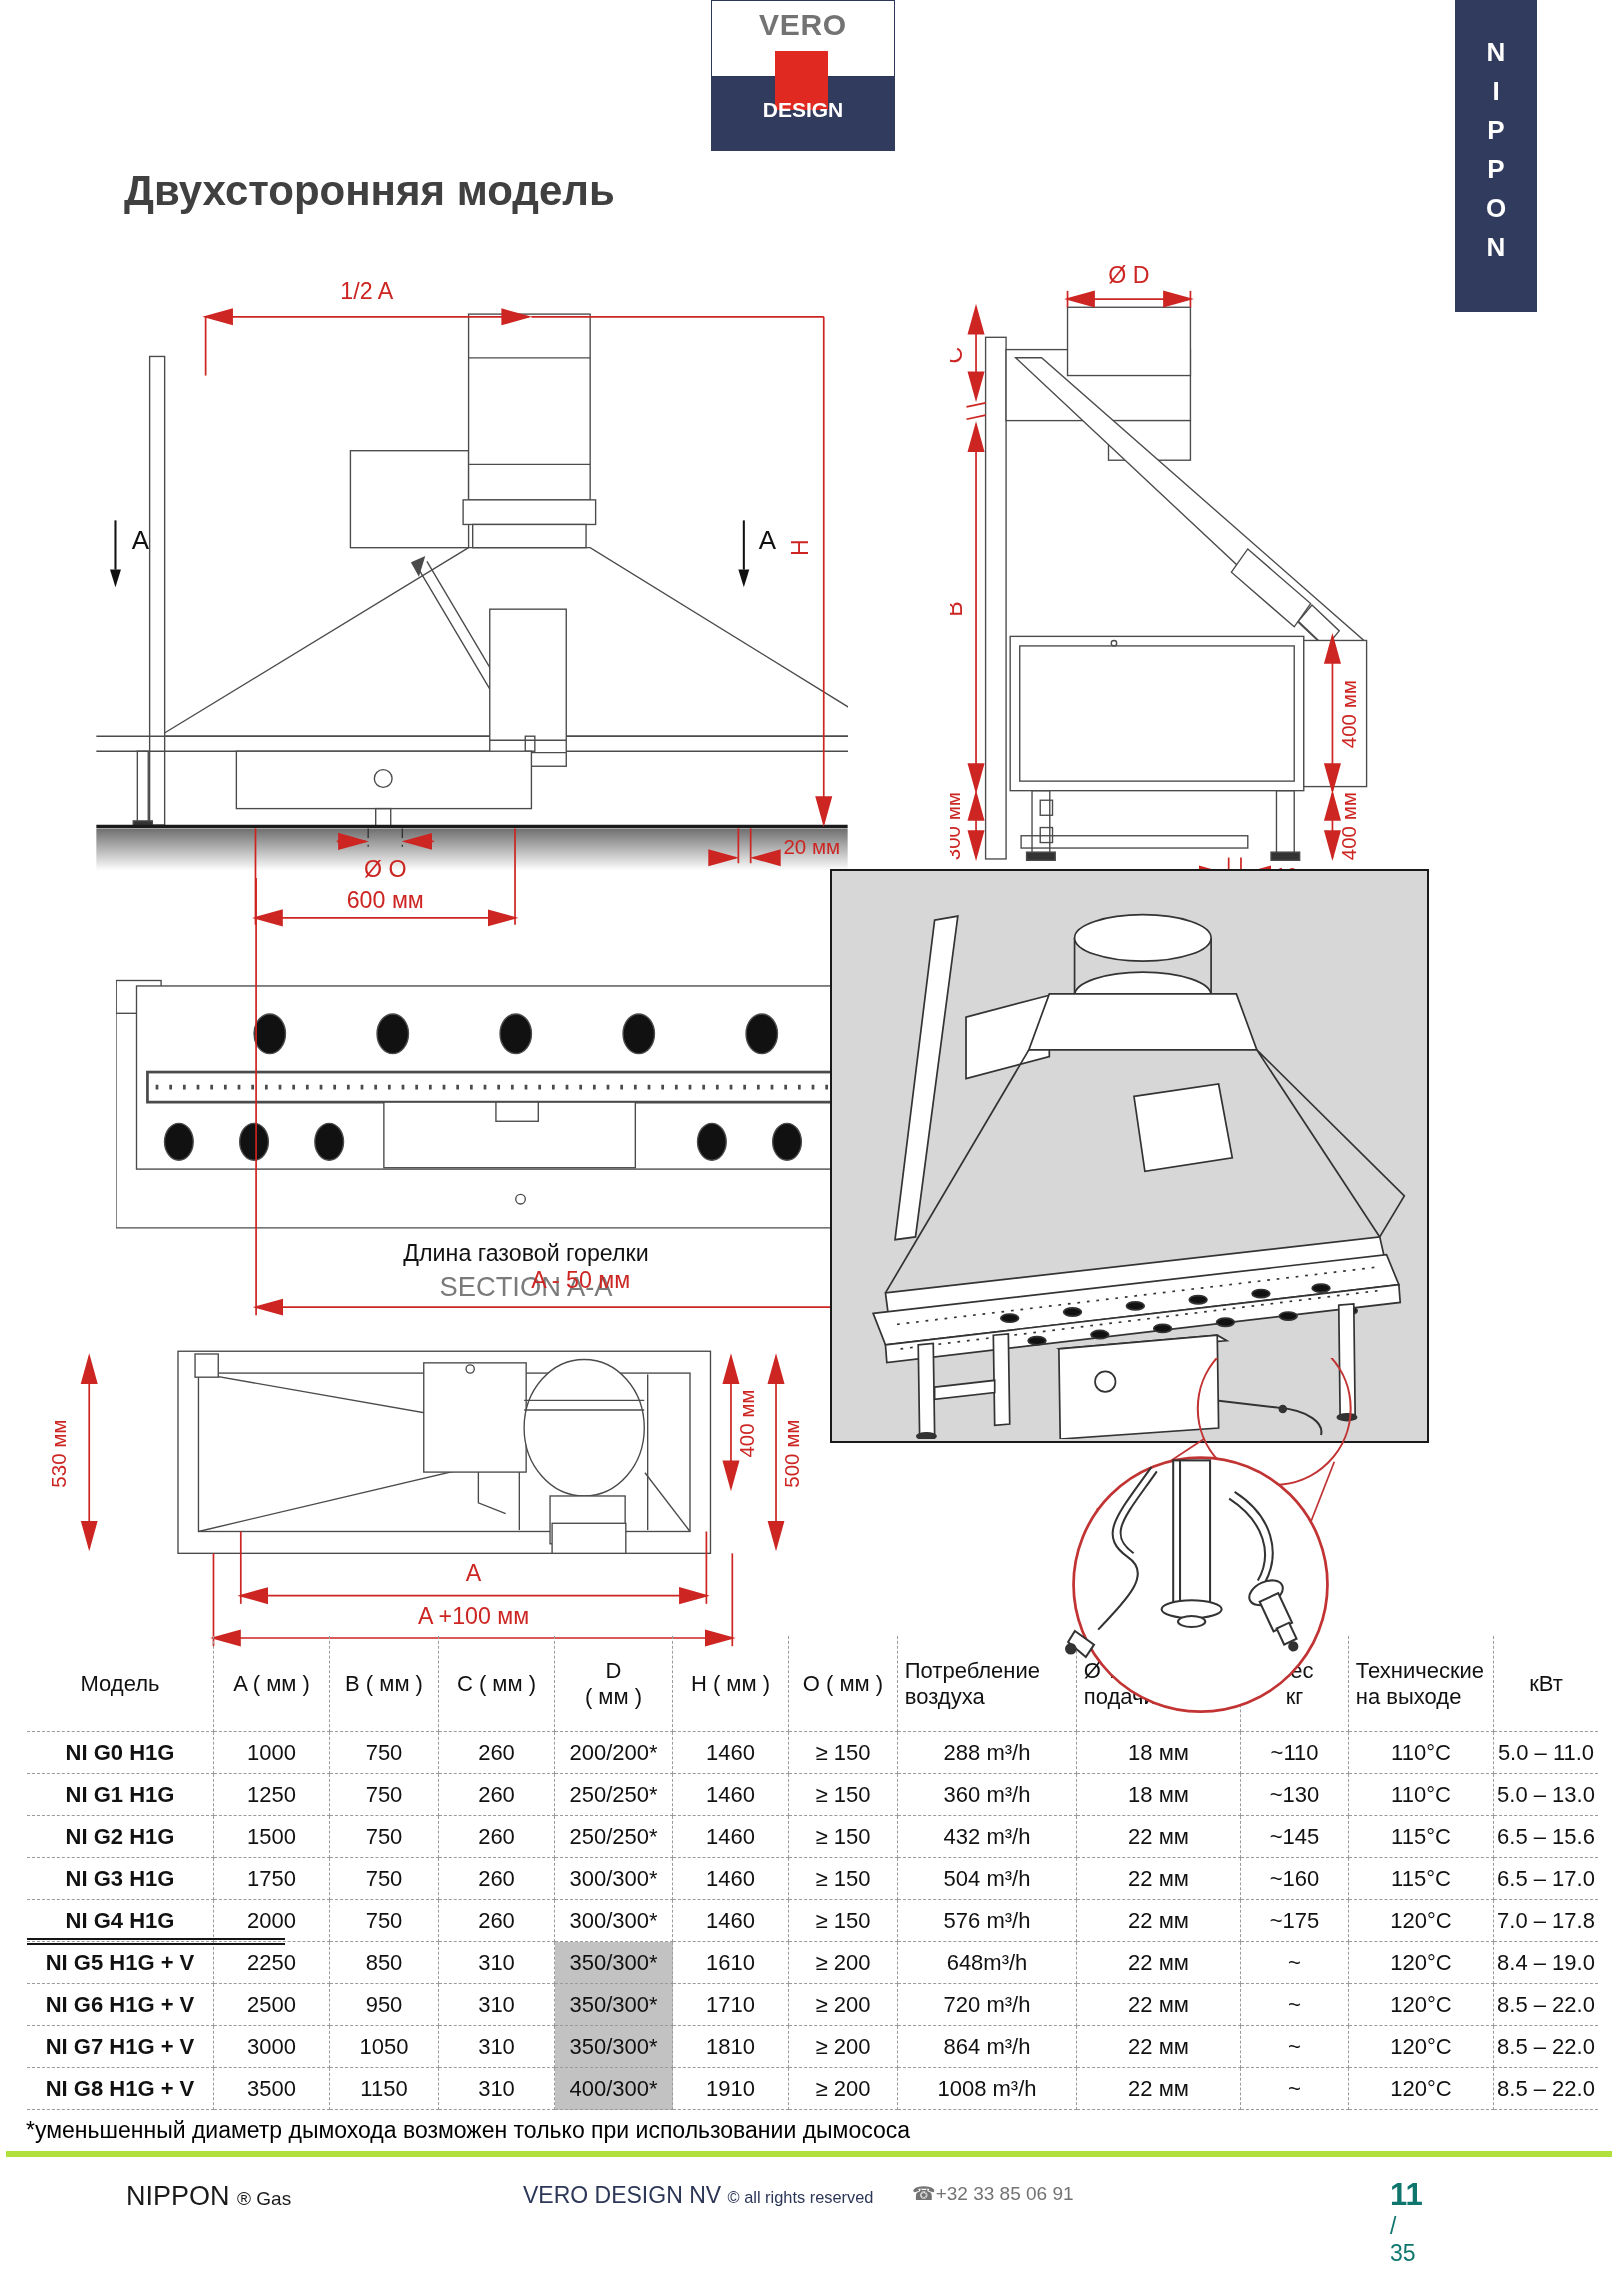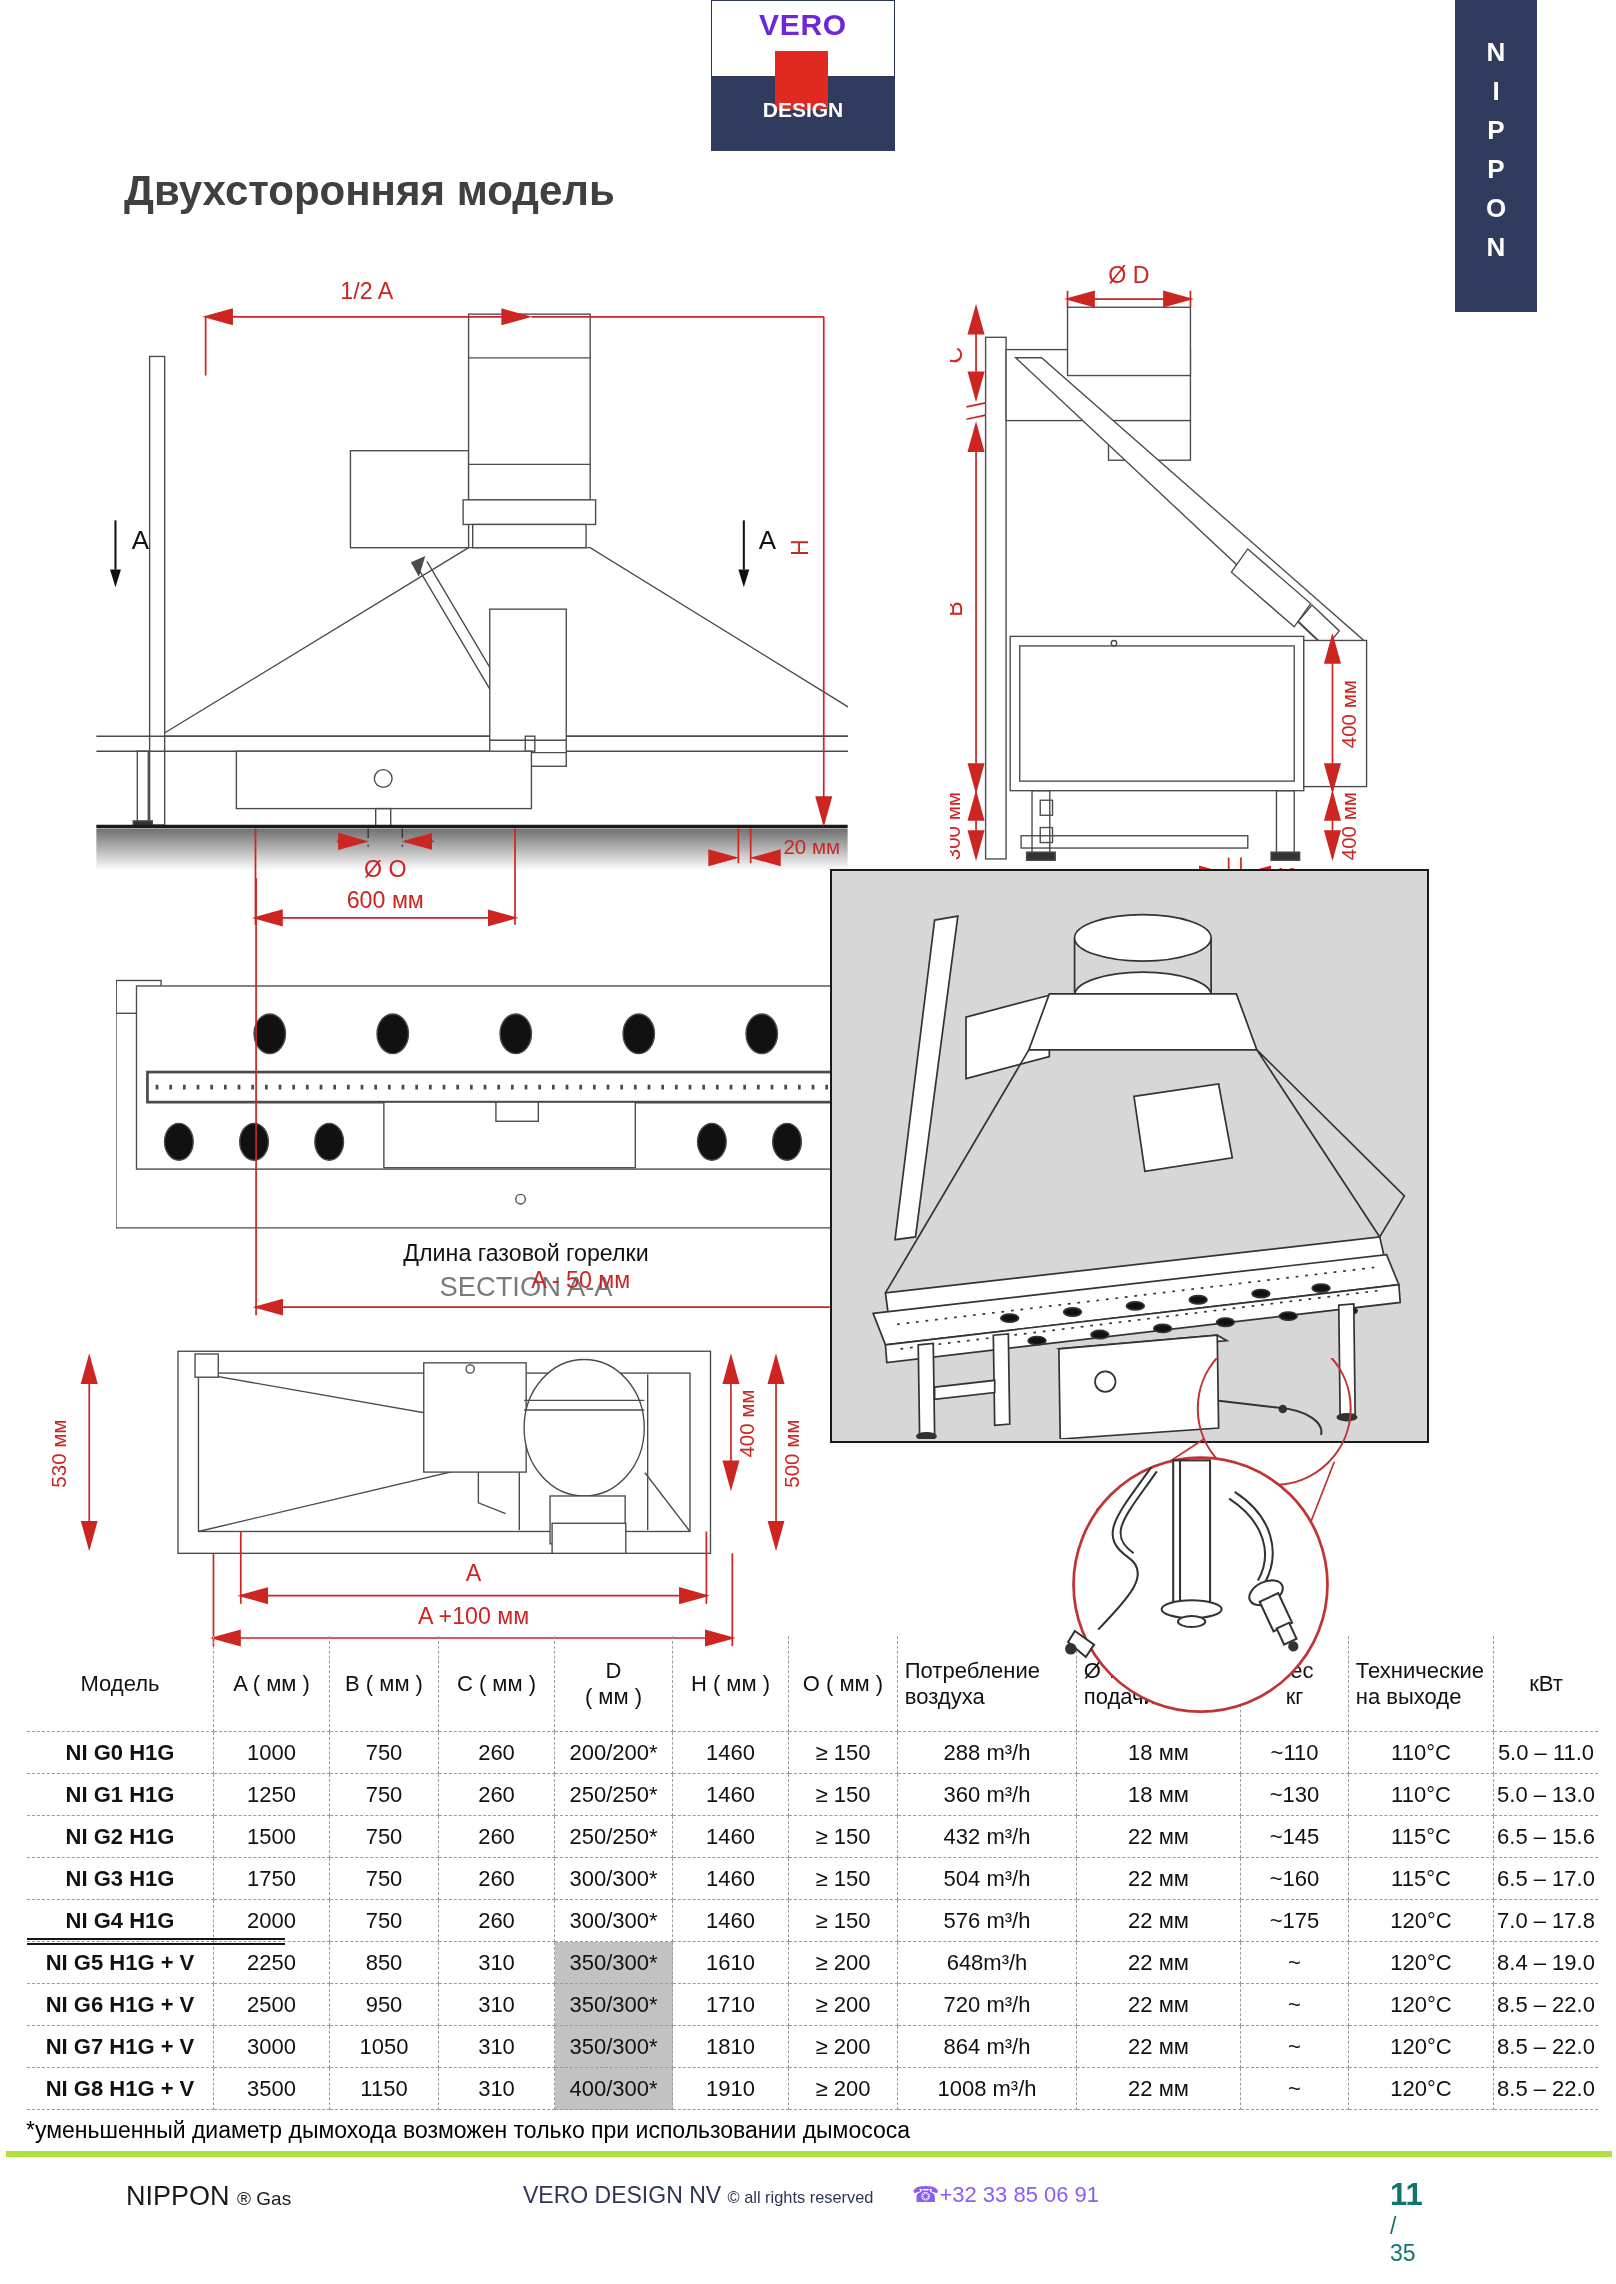--- a/index.html
+++ b/index.html
@@ -8,21 +8,21 @@
   .abs{position:absolute;}
   
   #banner{left:52px;top:5.5px;width:1402px;height:66px;background:#313b5d;}
   .banner-txt{position:absolute;top:0;height:66px;display:flex;align-items:center;justify-content:center;
               color:#fff;font-size:29px;font-weight:bold;letter-spacing:0.7px;}
   #banner-left{left:89px;width:519px;}
   #banner-right{left:895px;width:478px;}
   #logo{left:711px;top:0;width:184px;height:152px;}
   #logo-top{position:absolute;left:0;top:0;width:184px;height:77px;background:#fff;border:1.4px solid #2c3657;box-sizing:border-box;}
   #logo-bottom{position:absolute;left:0;top:77px;width:184px;height:74px;background:#313b5d;}
-  #logo-vero{position:absolute;left:0;top:8.2px;width:184px;text-align:center;font-size:30px;font-weight:bold;color:#6d28d9;letter-spacing:0.7px;}
+  #logo-vero{position:absolute;left:0;top:8.2px;width:184px;text-align:center;font-size:30px;font-weight:bold;color:#737373;letter-spacing:0.7px;}
   #logo-design{position:absolute;left:0;top:98px;width:184px;text-align:center;font-size:21px;font-weight:bold;color:#fff;}
   #logo-red{position:absolute;left:64px;top:51px;width:53px;height:59px;background:#e02a21;}
   #nippon-tab{left:1455px;top:0;width:82px;height:312px;background:#313b5d;display:flex;flex-direction:column;
               align-items:center;padding-top:33px;box-sizing:border-box;}
   .tab-letter{color:#fff;font-size:26px;font-weight:bold;line-height:39px;}
   
   #title{left:124px;top:167px;font-size:42px;font-weight:bold;color:#404040;}
   
   svg text{font-family:"Liberation Sans", sans-serif;}
   .dim{fill:#cc2522;font-size:34px;}
@@ -48,21 +48,21 @@
   .td-hl{background:#c2c2c2;}
   #dbl-line{left:27px;top:1938px;width:258px;height:6.8px;border-top:2px solid #151515;border-bottom:2px solid #151515;box-sizing:border-box;z-index:3;}
   #footnote{left:26px;top:2117px;font-size:23px;color:#000;z-index:2;}
   
   #green-line{left:5.5px;top:2151px;width:1606px;height:6.1px;background:#afe03c;}
   #footer{left:0;top:2174px;width:1374px;height:41px;}
   #f-brand{position:absolute;left:126px;top:6.8px;font-size:27px;color:#1a1a1a;}
   #f-brand .suffix{font-size:19px;}
   #f-company{position:absolute;left:523px;top:8.2px;font-size:23px;color:#2c3657;}
   #f-company .rights{font-size:16.4px;}
-  #f-phone{position:absolute;left:912px;top:8.2px;font-size:22px;color:#8b5cf6;}
+  #f-phone{position:absolute;left:912px;top:8.2px;font-size:19px;color:#737373;}
   #f-page{position:absolute;left:1390px;top:2.7px;font-size:23px;color:#0f766e;}
   #f-page .num{font-size:31px;font-weight:bold;}
 </style>
 </head>
 <body>
 
 <div id="page">
 
   <div class="abs" id="logo">
     <div id="logo-top"></div>

